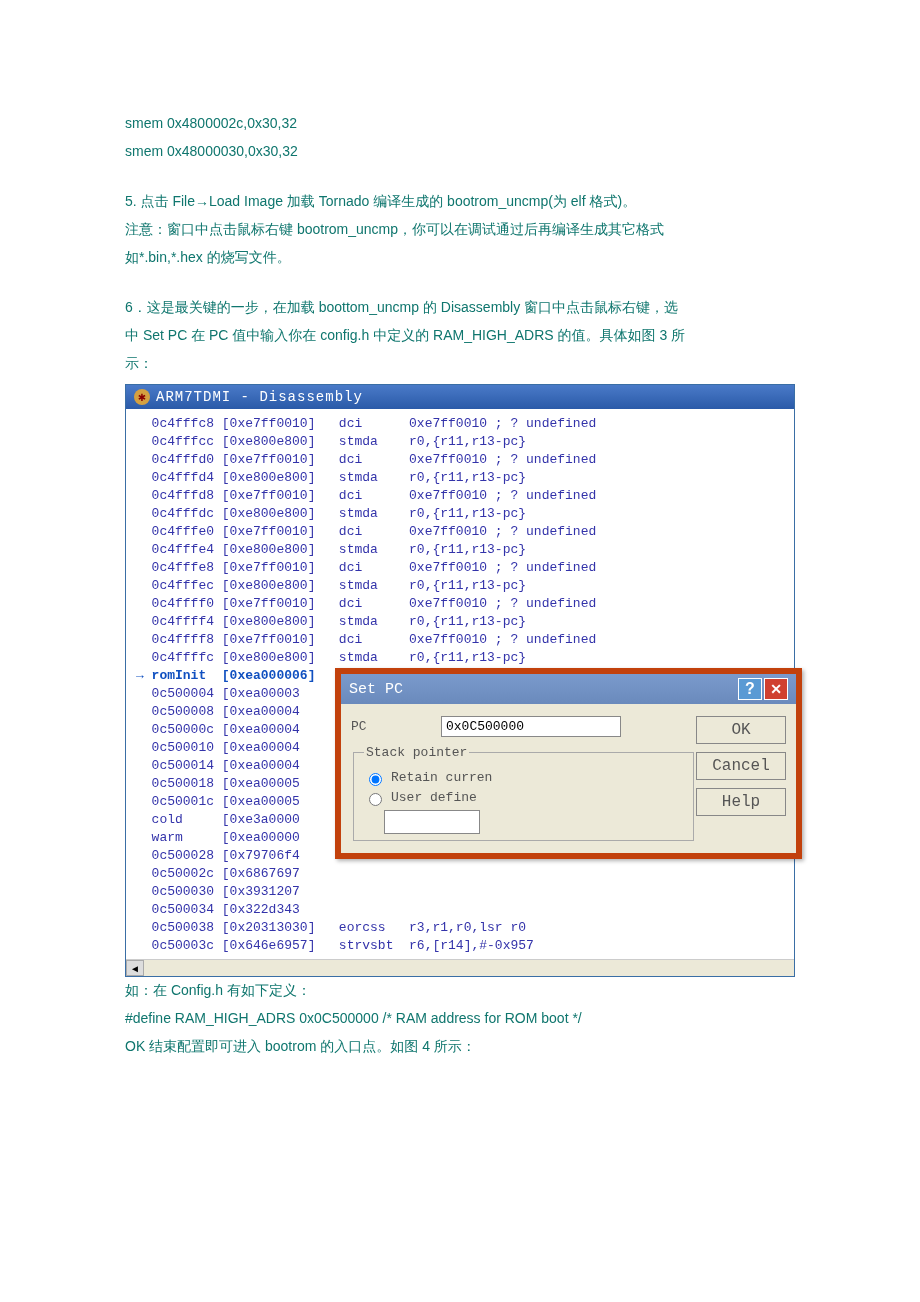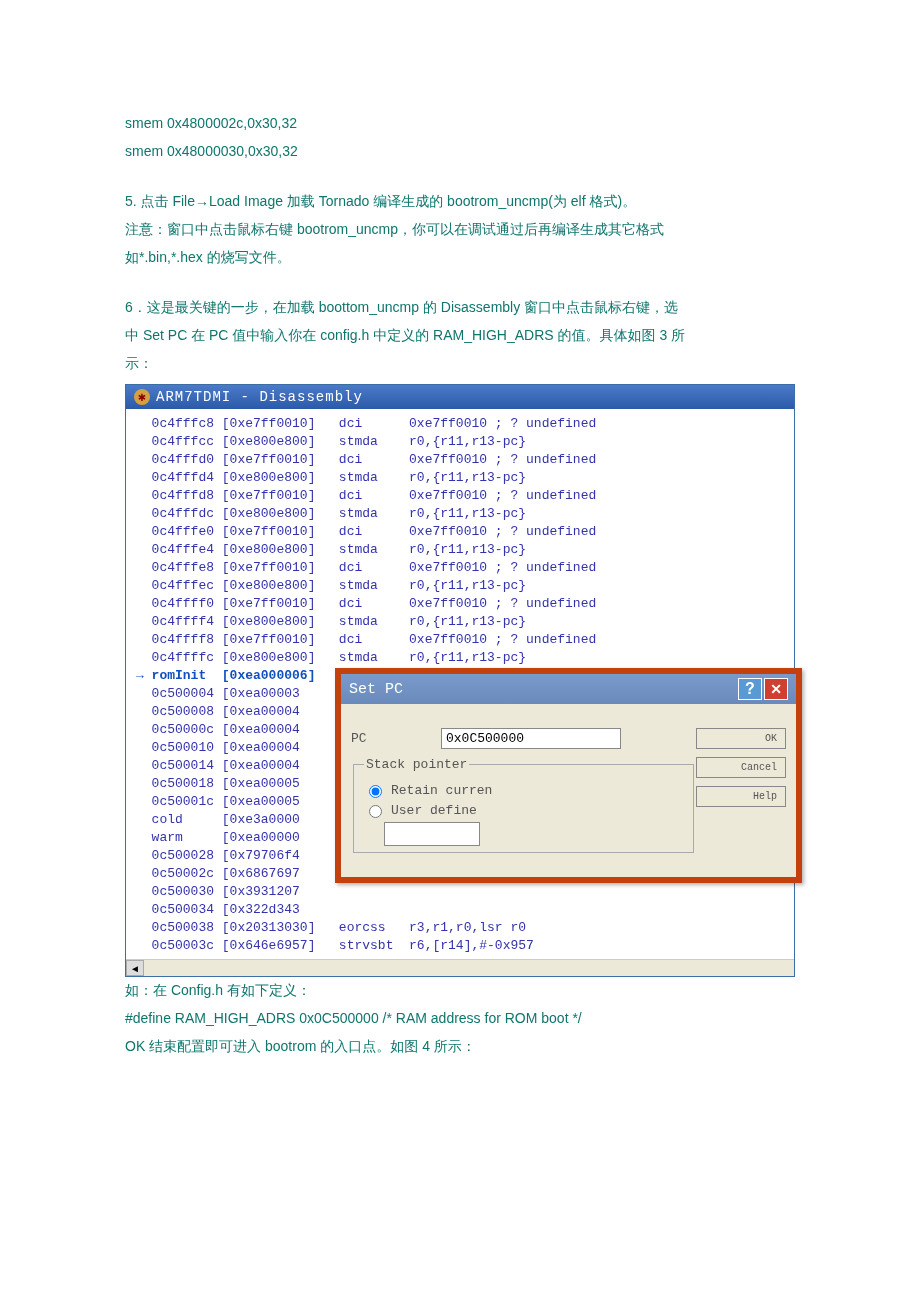--- a/index.html
+++ b/index.html
@@ -11,31 +11,31 @@
 .titlebar-text{font-family:"Courier New",monospace;font-weight:normal;letter-spacing:1px}
 .disasm{padding:6px 10px 4px 10px;background:#fff;font-family:"Courier New",monospace;font-size:13px;color:#3333aa;position:relative}
 .disasm-line{white-space:pre;line-height:18px}
 .arrow{color:#1050c0;font-weight:bold}
 .dialog{position:absolute;left:209px;top:259px;width:455px;background:#ece9d8;border:6px solid #c2410c;box-shadow:2px 2px 4px rgba(0,0,0,0.3)}
 .dlg-title{background:linear-gradient(#7a9acc,#6a8abc);color:#fff;padding:4px 8px;display:flex;justify-content:space-between;align-items:center;font-family:"Courier New",monospace;font-size:15px}
 .dlg-title-btns{display:flex;gap:2px}
 .dlg-btn-icon{width:22px;height:20px;display:flex;align-items:center;justify-content:center;font-weight:bold;border:1px solid #fff}
 .help-icon{background:#5a9ad4;color:#fff;font-family:Arial;font-size:16px}
 .close-icon{background:#d04030;color:#fff;font-family:Arial;font-size:14px}
-.dlg-body{padding:24px 10px;display:flex;gap:0;font-family:"Courier New",monospace;color:#555}
+.dlg-body{padding:12px 10px;display:flex;gap:0;font-family:"Courier New",monospace;color:#555}
 .dlg-left{flex:1}
 .dlg-row{display:flex;align-items:center;margin-bottom:8px}
 .dlg-label{width:90px}
 .dlg-input{border:1px solid #888;padding:2px 4px;font-family:"Courier New",monospace;font-size:13px;width:170px;background:#fff}
 .dlg-fieldset{border:1px solid #aaa;padding:6px 10px;margin-top:8px}
 .dlg-fieldset-legend{font-size:13px;color:#555}
-.dlg-radio{display:flex;align-items:center;gap:6px;margin:4px 0}
+.dlg-radio{display:flex;align-items:flex-start;gap:6px;margin:4px 0}
 .dlg-small-input{border:1px solid #888;width:90px;height:20px;margin-left:20px;background:#fff}
 .dlg-right{display:flex;flex-direction:column;gap:8px;width:90px}
-.dlg-button{background:#ece9d8;border:1px solid #888;padding:4px 8px;text-align:right;font-family:"Courier New",monospace;font-size:10px;cursor:pointer}
+.dlg-button{background:#ece9d8;border:1px solid #888;padding:4px 8px;text-align:center;font-family:"Courier New",monospace;font-size:16px;cursor:pointer}
 .scrollbar{height:16px;background:#ece9d8;border-top:1px solid #ccc;display:flex;align-items:center}
 .scrollbar-btn{width:16px;height:14px;background:#ddd;border:1px solid #aaa;display:flex;align-items:center;justify-content:center;font-size:10px}
 .after-text{}
 </style>
 </head>
 <body>
 
 <div class="text-line">smem 0x4800002c,0x30,32</div>
 <div class="text-line">smem 0x48000030,0x30,32</div>
 <div class="spacer"></div>

